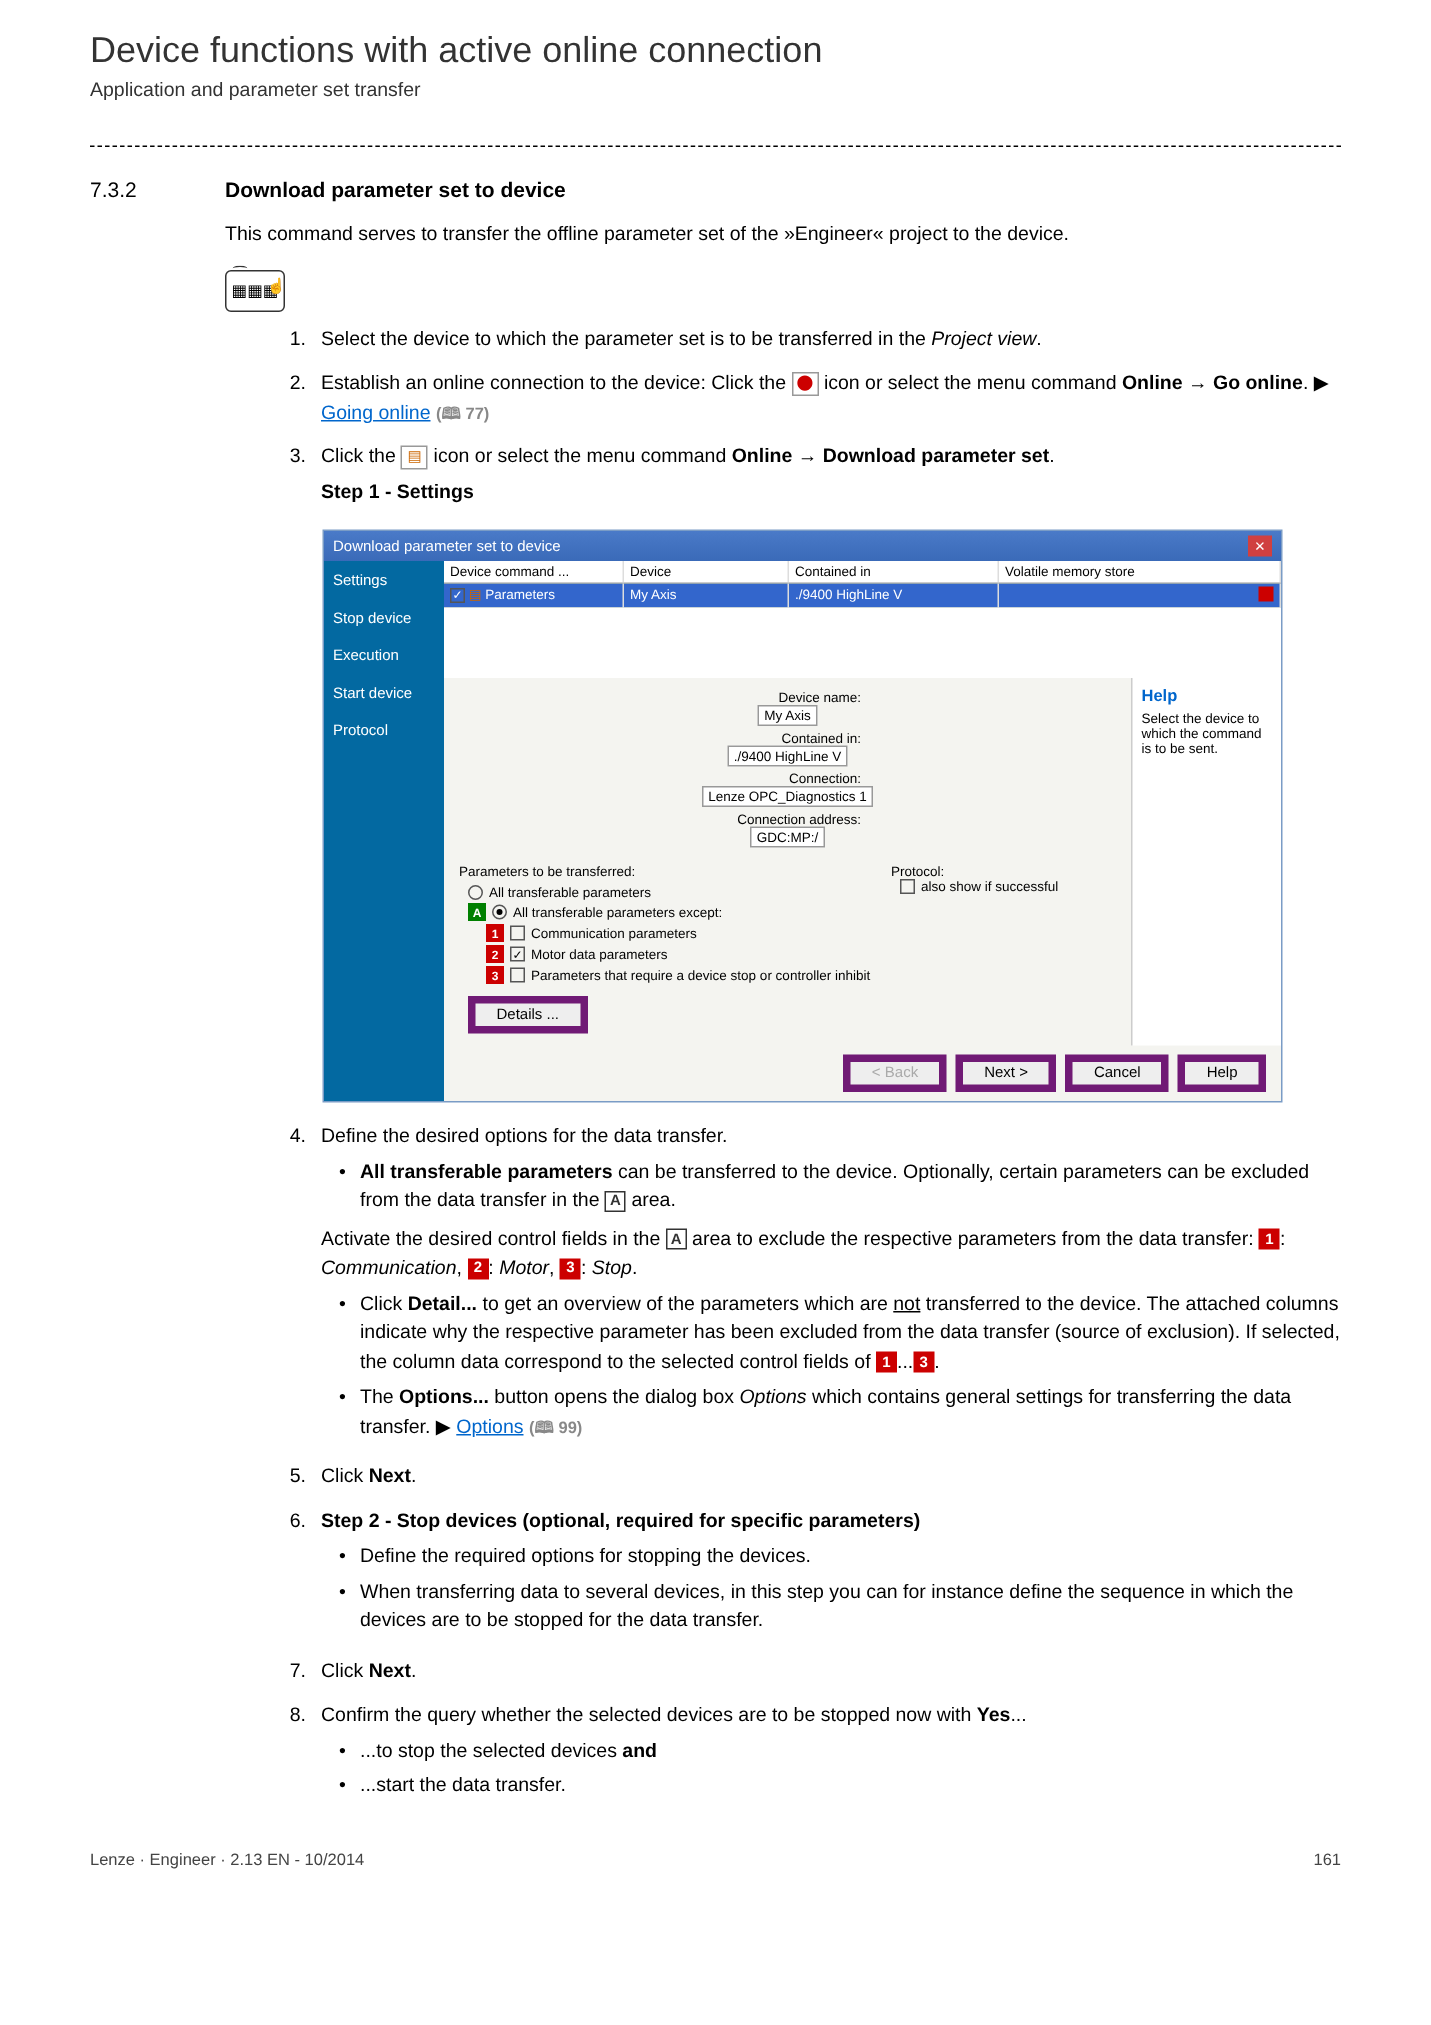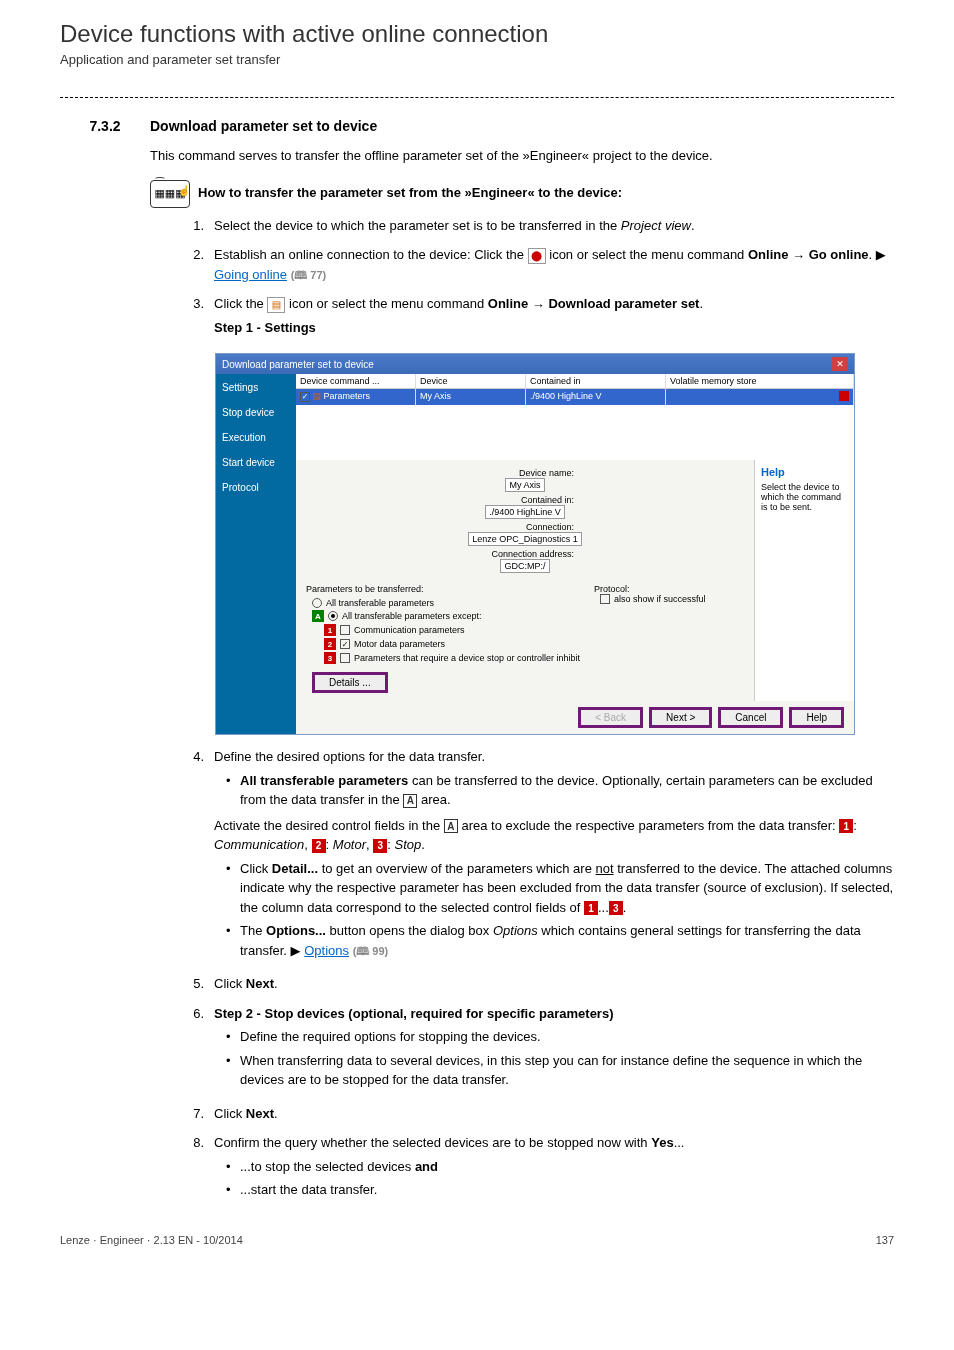--- a/index.html
+++ b/index.html
@@ -1,21 +1,21 @@
 <!DOCTYPE html>
 <html><head>
   <meta charset="utf-8">
   <style>
     * { box-sizing: border-box; margin: 0; padding: 0; }
     body { font-family: "Segoe UI", Arial, sans-serif; background: #fff; width: 954px; padding: 20px 60px 40px 60px; color: #000; }
     .header-title { font-size: 24px; font-weight: 400; color: #333; margin-bottom: 4px; }
     .header-sub { font-size: 13px; color: #333; margin-bottom: 30px; }
     .dashed-line { border: none; border-top: 1px dashed #000; margin-bottom: 20px; letter-spacing: 2px; overflow: hidden; }
     .section-row { display: flex; margin-bottom: 12px; }
-    .section-num { width: 90px; font-weight: bold; font-size: 14px; flex-shrink: 0; text-align: center; }
+    .section-num { width: 90px; font-weight: normal; font-size: 14px; flex-shrink: 0; }
     .section-title { font-weight: bold; font-size: 14px; }
     .body-text { margin-left: 90px; font-size: 13px; line-height: 1.5; margin-bottom: 14px; }
     .howto-row { margin-left: 90px; display: flex; align-items: flex-start; gap: 8px; margin-bottom: 8px; }
     .proc-icon { width: 40px; height: 28px; border: 1px solid #333; border-radius: 4px; display: flex; align-items: center; justify-content: center; font-size: 11px; flex-shrink: 0; position: relative; }
     .proc-icon::before { content: ""; position: absolute; top: -4px; left: 4px; width: 10px; height: 3px; border-top: 1px solid #333; border-radius: 50%; }
     .howto-title { font-weight: bold; font-size: 13px; padding-top: 5px; }
     .step-list { margin-left: 130px; font-size: 13px; line-height: 1.5; }
     .step-item { display: flex; margin-bottom: 10px; }
     .step-num { width: 24px; flex-shrink: 0; text-align: right; padding-right: 10px; }
     .step-content { flex: 1; }
@@ -42,21 +42,21 @@
     .ss-row { display: flex; font-size: 9px; background: #fde047; }
     .ss-row .ss-th:first-child { background: #3366cc; color: #fff; }
     .ss-form-area { padding: 8px 10px; font-size: 9px; flex: 1; }
     .ss-form-row { display: flex; margin-bottom: 3px; align-items: center; flex-direction: column; }
     .ss-label { width: 110px; text-align: right; padding-right: 6px; }
     .ss-input { flex: 1; max-width: 340px; border: 1px solid #999; background: #fff; padding: 1px 3px; height: 15px; }
     .ss-section-label { margin-top: 8px; margin-bottom: 4px; }
     .ss-radio-row { margin-left: 6px; margin-bottom: 2px; display: flex; align-items: center; gap: 4px; }
     .ss-checkbox-row { margin-left: 18px; margin-bottom: 2px; display: flex; align-items: center; gap: 4px; }
     .ss-btn-row { display: flex; justify-content: flex-end; gap: 6px; padding: 6px 10px; }
-    .ss-btn { border: 3px solid #701a75; background: #eee; padding: 2px 14px; font-size: 10px; }
+    .ss-btn { border: 5px solid #701a75; background: #eee; padding: 2px 14px; font-size: 10px; }
     .ss-btn.disabled { color: #aaa; }
     .ss-help { width: 100px; background: #fff; border-left: 1px solid #ccc; padding: 6px; font-size: 9px; }
     .ss-help-title { color: #0066cc; font-weight: bold; font-size: 11px; margin-bottom: 4px; }
     .ss-mid { display: flex; flex: 1; }
     .ss-left-col { flex: 1; }
     .ss-right-col { width: 150px; padding-top: 8px; }
     .lb { display: inline-flex; width: 12px; height: 12px; background: #008000; color: #fff; font-size: 8px; align-items: center; justify-content: center; font-weight: bold; }
     .nb { display: inline-flex; width: 12px; height: 12px; background: #cc0000; color: #fff; font-size: 8px; align-items: center; justify-content: center; font-weight: bold; }
     .radio { width: 10px; height: 10px; border: 1px solid #555; border-radius: 50%; display: inline-block; }
     .radio.checked::after { content: ""; display: block; width: 4px; height: 4px; background: #000; border-radius: 50%; margin: 2px; }
@@ -78,21 +78,20 @@
   <div class="section-title">Download parameter set to device</div>
 </div>
 
 <div class="body-text">This command serves to transfer the offline parameter set of the »Engineer« project to the device.</div>
 
 <div class="howto-row">
   <div class="proc-icon">
       <span>▦▦▦</span>
       <span style="position:absolute;right:-2px;top:4px;font-size:10px">☝</span>
     </div>
-  <div class="howto-title">How to transfer the parameter set from the »Engineer« to the device:</div>
 </div>
 
 <div class="step-list">
 
   <div class="step-item">
     <div class="step-num">1.</div>
     <div class="step-content">
       <span>Select the device to which the parameter set is to be transferred in the </span><em>Project view</em><span>.</span>
     </div>
   </div>
@@ -285,14 +284,14 @@
             <div>...start the data transfer.</div>
           </div>
       </div>
     </div>
   </div>
 
 </div>
 
 <div class="footer">
   <div>Lenze · Engineer · 2.13 EN - 10/2014</div>
-  <div>137</div>
+  <div>161</div>
 </div>
 
 </body></html>

